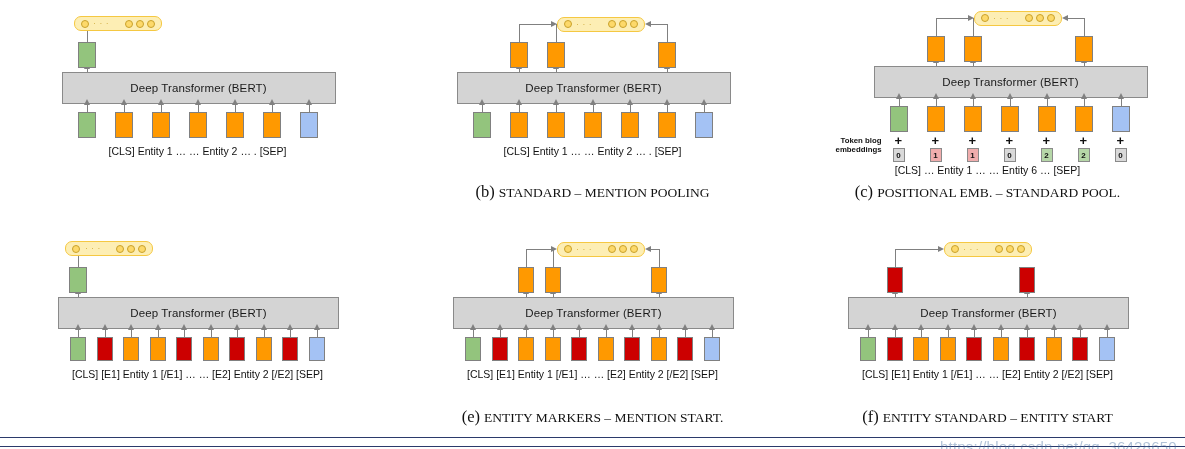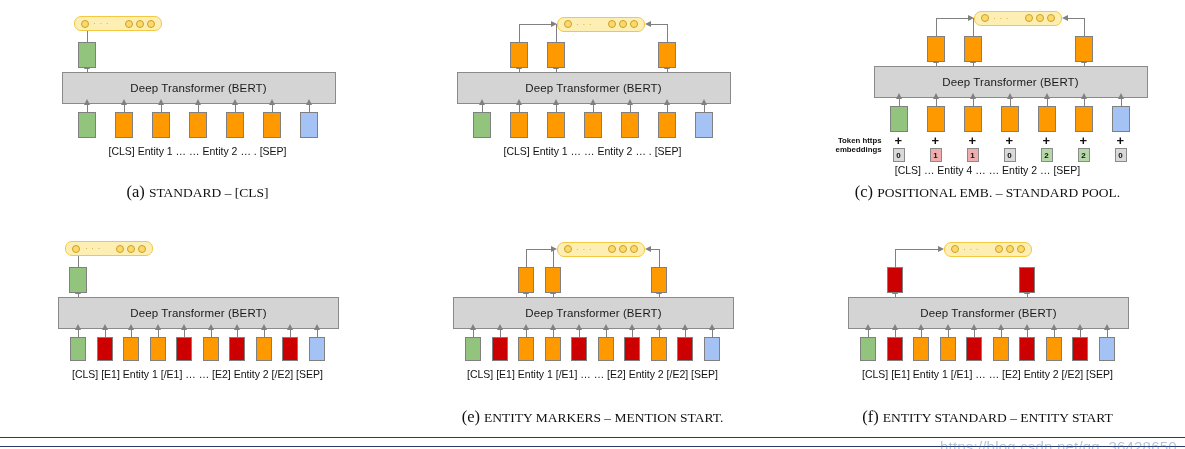--- a/index.html
+++ b/index.html
@@ -108,21 +108,20 @@
           <div class="varrow" style="left: 86.5px; top: 29px; height: 13px;"></div>
           <div class="pill" style="left: 73.5px; top: 16px; width: 88px; height: 15px; padding: 0px 6px;">
             <div class="dotc"></div>
             <div class="dots" style="margin: 0px 5px;">· · ·</div>
             <div style="flex: 1 1 0%;"></div>
             <div class="dotc"></div>
             <div class="dotc" style="margin-left: 3px;"></div>
             <div class="dotc" style="margin-left: 3px;"></div>
           </div>
         </div>
-        <div class="caption"><span>(a)</span> <span class="sc">STANDARD – [CLS]</span></div>
       </div>
       <div class="panel col2" style="left: 395px; top: 0px;">
         <div class="stage">
           <div class="bert" style="left: 61.5px; top: 72px; width: 272px; height: 30px;">
             <span>Deep Transformer (BERT)</span>
           </div>
           <div class="varrow" style="left: 86.5px; top: 104px; height: 8px;"></div>
           <div class="varrow" style="left: 123.5px; top: 104px; height: 8px;"></div>
           <div class="varrow" style="left: 160.5px; top: 104px; height: 8px;"></div>
           <div class="varrow" style="left: 197.5px; top: 104px; height: 8px;"></div>
@@ -152,20 +151,21 @@
             <div class="dotc" style="margin-left: 3px;"></div>
           </div>
           <div class="vline" style="left: 123.5px; top: 24px; height: 18px;"></div>
           <div class="vline" style="left: 160.5px; top: 24px; height: 18px;"></div>
           <div class="hline" style="left: 123.5px; top: 24px; width: 32px;"></div>
           <div class="arrowhead-r" style="left: 155.5px; top: 20.5px;"></div>
           <div class="vline" style="left: 271.5px; top: 24px; height: 18px;"></div>
           <div class="hline" style="left: 255.5px; top: 24px; width: 16px;"></div>
           <div class="arrowhead-l" style="left: 249.5px; top: 20.5px;"></div>
         </div>
+        <div class="caption"><span>(b)</span> <span class="sc">STANDARD – MENTION POOLING</span></div>
       </div>
       <div class="panel col3" style="left: 790px; top: 0px;">
         <div class="stage">
           <div class="bert" style="left: 83.5px; top: 66px; width: 272px; height: 30px;">
             <span>Deep Transformer (BERT)</span>
           </div>
           <div class="varrow" style="left: 108.5px; top: 98px; height: 8px;"></div>
           <div class="varrow" style="left: 145.5px; top: 98px; height: 8px;"></div>
           <div class="varrow" style="left: 182.5px; top: 98px; height: 8px;"></div>
           <div class="varrow" style="left: 219.5px; top: 98px; height: 8px;"></div>
@@ -173,38 +173,38 @@
           <div class="varrow" style="left: 293.5px; top: 98px; height: 8px;"></div>
           <div class="varrow" style="left: 330.5px; top: 98px; height: 8px;"></div>
           <div class="tok green" style="left: 99.5px; top: 106px; width: 18px; height: 26px;"></div>
           <div class="tok orange" style="left: 136.5px; top: 106px; width: 18px; height: 26px;"></div>
           <div class="tok orange" style="left: 173.5px; top: 106px; width: 18px; height: 26px;"></div>
           <div class="tok orange" style="left: 210.5px; top: 106px; width: 18px; height: 26px;"></div>
           <div class="tok orange" style="left: 247.5px; top: 106px; width: 18px; height: 26px;"></div>
           <div class="tok orange" style="left: 284.5px; top: 106px; width: 18px; height: 26px;"></div>
           <div class="tok blue" style="left: 321.5px; top: 106px; width: 18px; height: 26px;"></div>
           <div class="ttlabel" style="left: 21.5px; top: 137px; width: 70px;">
-            <div>Token https</div>
+            <div>Token blog</div>
             <div>embeddings</div>
           </div>
           <div class="plus" style="left: 104.5px; top: 134px;">+</div>
           <div class="ttbox gray" style="left: 102.5px; top: 148px;">0</div>
           <div class="plus" style="left: 141.5px; top: 134px;">+</div>
           <div class="ttbox pink" style="left: 139.5px; top: 148px;">1</div>
           <div class="plus" style="left: 178.5px; top: 134px;">+</div>
           <div class="ttbox pink" style="left: 176.5px; top: 148px;">1</div>
           <div class="plus" style="left: 215.5px; top: 134px;">+</div>
           <div class="ttbox gray" style="left: 213.5px; top: 148px;">0</div>
           <div class="plus" style="left: 252.5px; top: 134px;">+</div>
           <div class="ttbox ltgrn" style="left: 250.5px; top: 148px;">2</div>
           <div class="plus" style="left: 289.5px; top: 134px;">+</div>
           <div class="ttbox ltgrn" style="left: 287.5px; top: 148px;">2</div>
           <div class="plus" style="left: 326.5px; top: 134px;">+</div>
           <div class="ttbox gray" style="left: 324.5px; top: 148px;">0</div>
-          <div class="labels" style="left: 0px; top: 164px; width: 395px; text-align: center;">[CLS] …  Entity 4   …   …   Entity 2  …  [SEP]</div>
+          <div class="labels" style="left: 0px; top: 164px; width: 395px; text-align: center;">[CLS] …  Entity 1   …   …   Entity 6  …  [SEP]</div>
           <div class="varrow" style="left: 145.5px; top: 62px; height: 4px;"></div>
           <div class="tok orange" style="left: 136.5px; top: 36px; width: 18px; height: 26px;"></div>
           <div class="varrow" style="left: 182.5px; top: 62px; height: 4px;"></div>
           <div class="tok orange" style="left: 173.5px; top: 36px; width: 18px; height: 26px;"></div>
           <div class="varrow" style="left: 293.5px; top: 62px; height: 4px;"></div>
           <div class="tok orange" style="left: 284.5px; top: 36px; width: 18px; height: 26px;"></div>
           <div class="pill" style="left: 183.5px; top: 10.5px; width: 88px; height: 15px; padding: 0px 6px;">
             <div class="dotc"></div>
             <div class="dots" style="margin: 0px 5px;">· · ·</div>
             <div style="flex: 1 1 0%;"></div>

